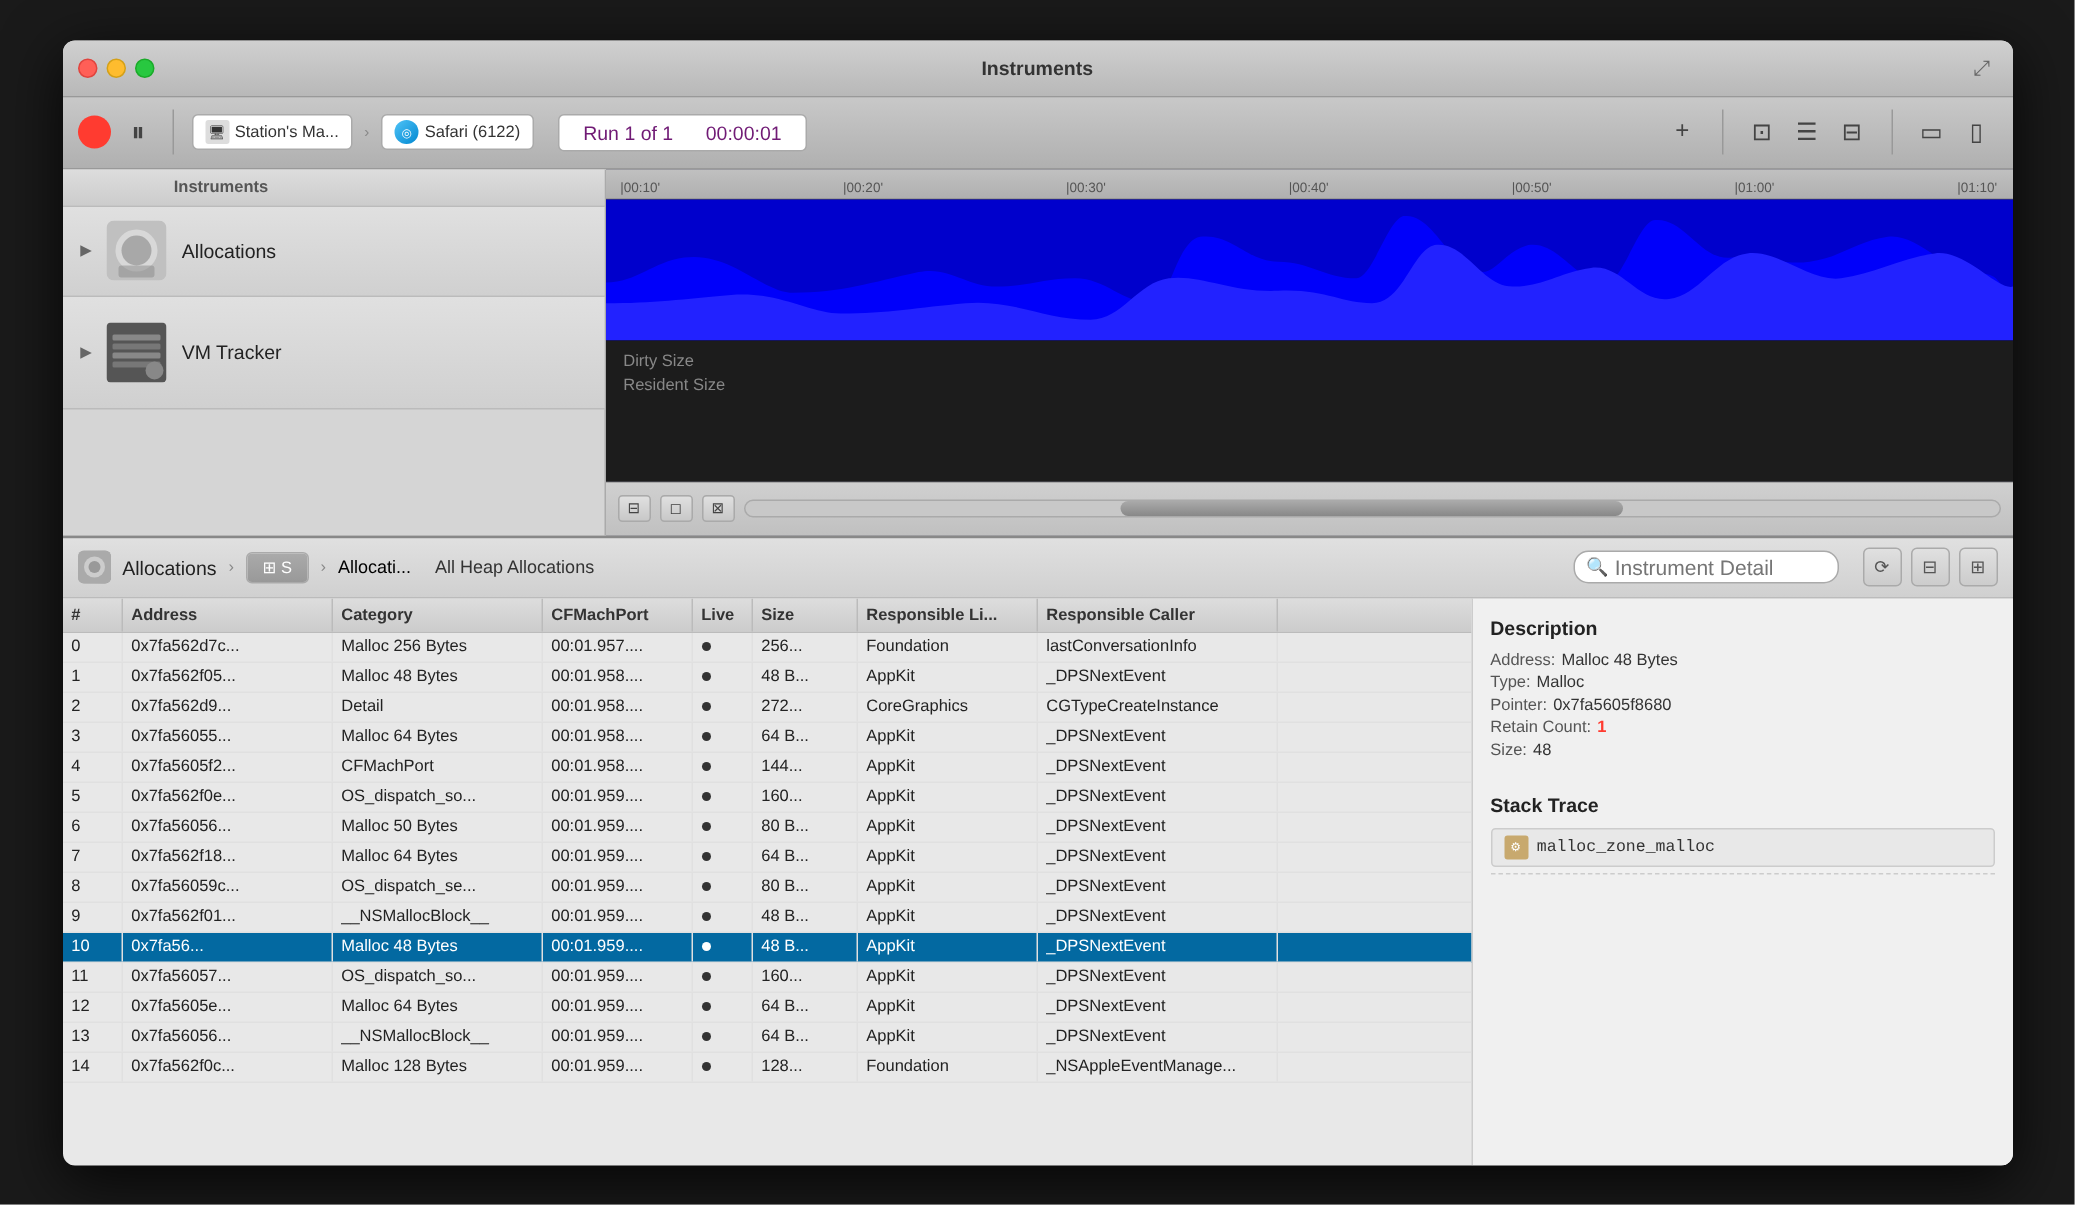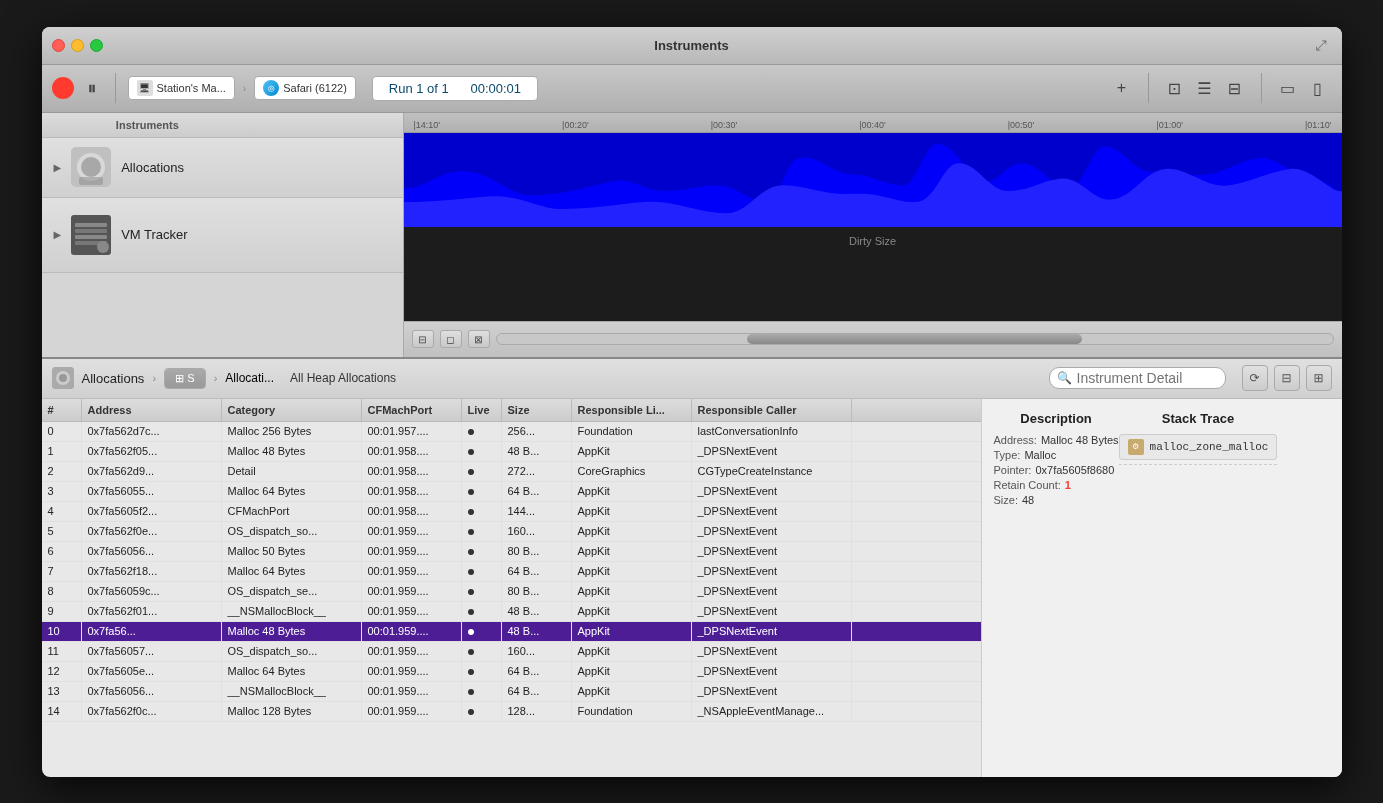--- a/index.html
+++ b/index.html
@@ -125,21 +125,21 @@
       font-size: 8px;
       color: white;
     }
     .chevron { color: #888; font-size: 10px; }
     .run-indicator {
       background: white;
       border: 1px solid #aaa;
       border-radius: 4px;
       padding: 4px 16px;
       font-size: 13px;
-      color: #0c4a6e;
+      color: #701a75;
       margin-left: 8px;
     }
     .toolbar-spacer { flex: 1; }
     .toolbar-btn {
       width: 28px;
       height: 28px;
       display: flex;
       align-items: center;
       justify-content: center;
       color: #444;
@@ -229,21 +229,20 @@
     }
     .alloc-chart-svg {
       width: 100%;
       height: 100%;
     }
     .vm-chart-area {
       flex: 1;
       background: #1a1a1a;
       min-height: 75px;
       position: relative;
-      text-align: center;
     }
     .vm-labels {
       padding: 8px 12px;
       font-size: 11px;
       color: #888;
     }
     .vm-label-item { margin-bottom: 4px; }
     
     .bottom-controls {
       height: 36px;
@@ -405,21 +404,21 @@
       overflow: hidden;
       text-overflow: ellipsis;
     }
     .table-body {}
     .table-row {
       display: grid;
       grid-template-columns: 40px 140px 140px 100px 40px 70px 120px 160px;
       border-bottom: 1px solid #e0e0e0;
       min-height: 20px;
     }
-    .table-row.selected { background: #4c1d95; color: white; }
+    .table-row.selected { background: #0369a1; color: white; }
     .td {
       padding: 3px 6px;
       font-size: 11px;
       color: #222;
       border-right: 1px solid #e0e0e0;
       white-space: nowrap;
       overflow: hidden;
       text-overflow: ellipsis;
     }
     .table-row.selected .td { color: white; }
@@ -429,23 +428,23 @@
       background: #333;
       border-radius: 50%;
       display: inline-block;
     }
     .table-row.selected .live-dot { background: white; }
     
     .side-panel {
       width: 360px;
       background: #f0f0f0;
       display: flex;
+      flex-direction: column;
       padding: 12px;
       flex-shrink: 0;
-      text-align: center;
     }
     .description-section {
       margin-bottom: 20px;
     }
     .section-title {
       font-size: 13px;
       font-weight: 700;
       color: #222;
       margin-bottom: 8px;
     }
@@ -578,41 +577,42 @@
             </svg>
           </div>
           <span class="instrument-name">VM Tracker</span>
         </div>
       </div>
 
       <div class="right-timeline">
 
         <div class="time-ruler">
           <div class="time-marks">
-            <span>|14:10'</span>
+            <span>|00:10'</span>
             <span>|00:20'</span>
             <span>|00:30'</span>
             <span>|00:40'</span>
             <span>|00:50'</span>
             <span>|01:00'</span>
             <span>|01:10'</span>
           </div>
         </div>
 
         <div class="alloc-chart-area" style="height:68px;">
           <svg class="alloc-chart-svg" viewBox="0 0 900 68" preserveAspectRatio="none">
             <rect width="900" height="68" fill="#0000cc"></rect>
             <path d="M0,68 L0,40 C20,40 30,30 50,28 C80,25 100,45 120,45 C150,45 170,40 200,35 C220,32 230,42 250,42 C270,42 280,38 300,38 C320,38 330,50 350,50 C360,50 365,20 380,18 C400,16 410,30 430,30 C450,30 460,38 480,38 C490,38 500,10 510,8 C530,6 540,35 560,35 C570,35 575,25 590,22 C610,20 620,40 640,40 C650,40 660,12 670,10 C690,8 700,30 720,28 C740,26 750,32 770,30 C790,28 800,20 820,18 C840,16 860,38 880,36 C900,34 900,68 900,68 Z" fill="#0000ff" opacity="0.9"></path>
             <path d="M0,68 L0,50 C30,50 50,48 80,46 C110,44 130,55 150,55 C180,55 200,52 230,50 C260,48 280,58 310,58 C330,58 340,40 360,38 C380,36 400,45 430,44 C460,43 470,50 490,50 C510,50 515,25 530,22 C550,20 560,42 580,42 C600,42 610,35 630,33 C650,31 660,50 680,48 C700,46 710,28 730,26 C750,24 770,40 790,38 C810,36 830,28 850,26 C870,24 890,44 900,42 L900,68 Z" fill="#2222ff"></path>
           </svg>
         </div>
 
         <div class="vm-chart-area" style="height:75px;background:#1c1c1c;">
           <div class="vm-labels">
             <div class="vm-label-item">Dirty Size</div>
+            <div class="vm-label-item">Resident Size</div>
           </div>
         </div>
 
         <div class="bottom-controls">
           <div class="ctrl-btn">⊟</div>
           <div class="ctrl-btn">◻</div>
           <div class="ctrl-btn">⊠</div>
           <div class="scrollbar-track">
             <div class="scrollbar-thumb"></div>
           </div>

